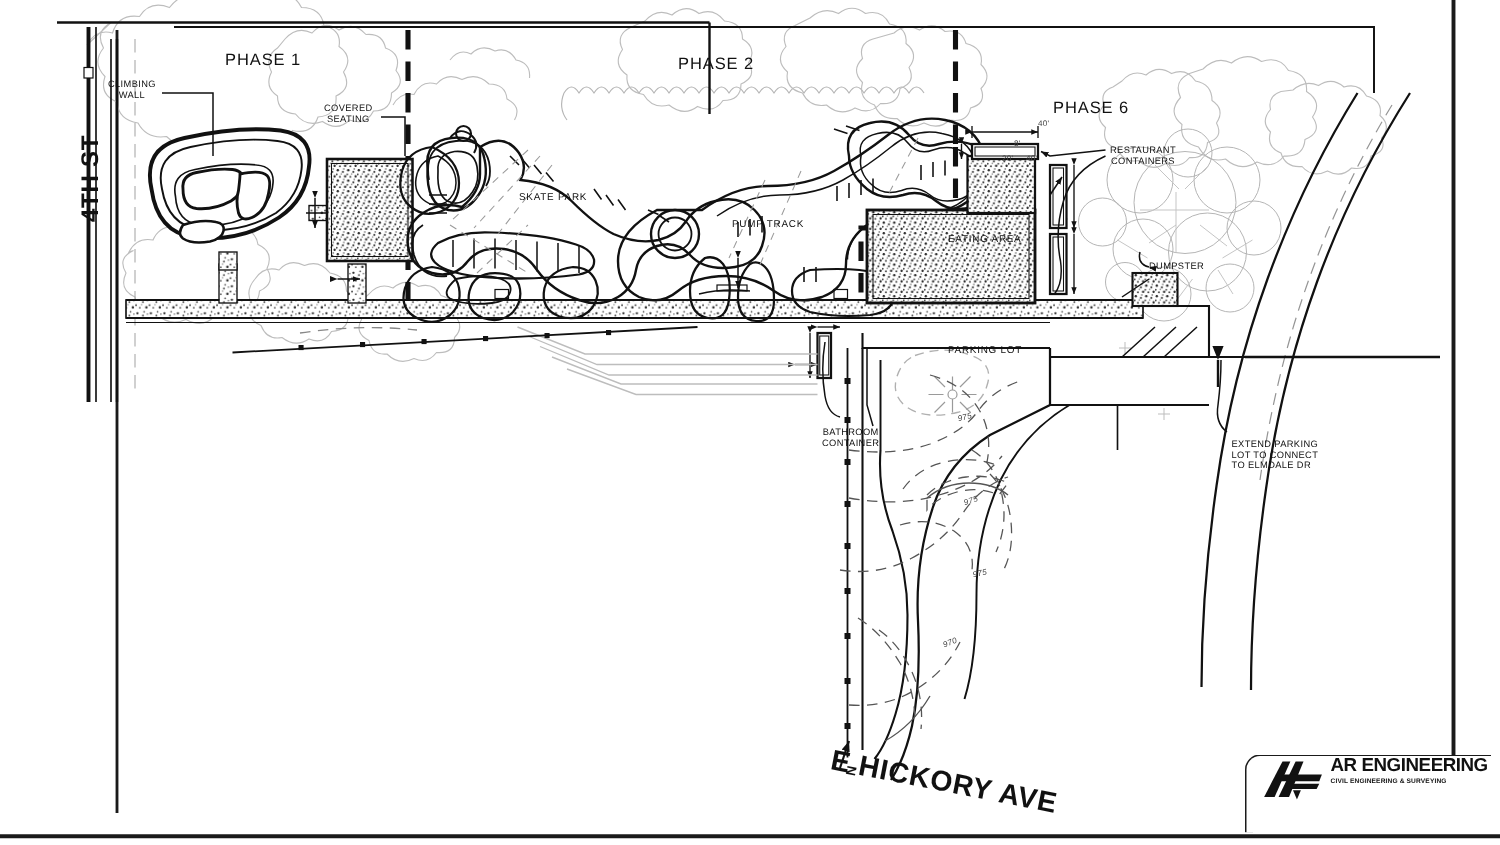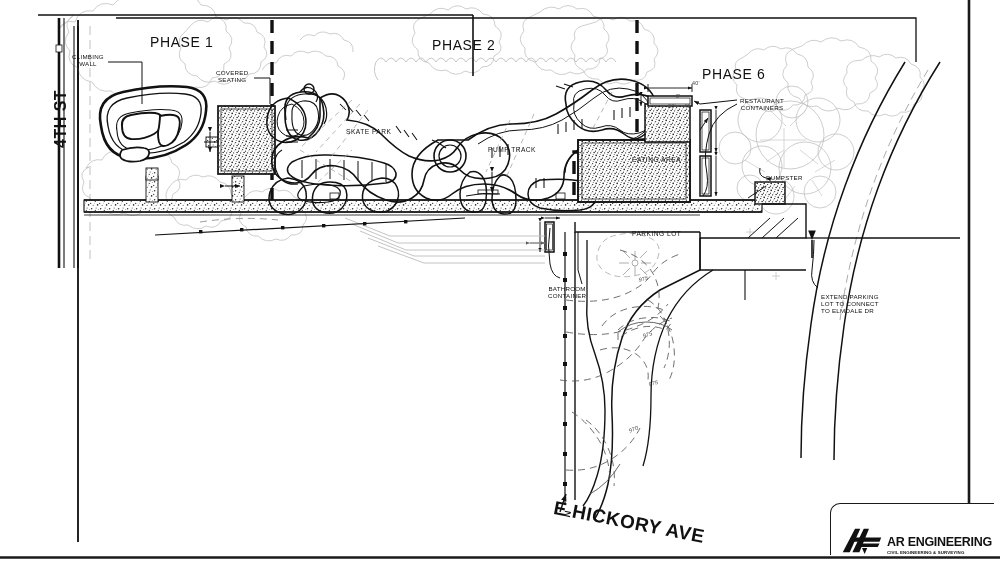--- a/index.html
+++ b/index.html
@@ -14,21 +14,21 @@
 
   
   .lbl{
     position:absolute;
     font-family:"Liberation Sans", sans-serif;
     color:#111;
     white-space:pre;
     line-height:1.15;
     letter-spacing:.2px;
   }
-  .lbl.phase{font-size:14px;font-weight:400;letter-spacing:.6px;}
+  .lbl.phase{font-size:11px;font-weight:400;letter-spacing:.6px;}
   .lbl.callout{font-size:6.2px;font-weight:400;letter-spacing:.25px;text-align:center;}
   .lbl.area{font-size:6.6px;font-weight:400;letter-spacing:.5px;}
   .lbl.street-v{
     font-size:16px;font-weight:bold;letter-spacing:.5px;
     transform-origin:0 0;transform:rotate(-90deg);
   }
   .lbl.street-d{
     font-size:19px;font-weight:bold;letter-spacing:.5px;
     transform-origin:0 0;transform:rotate(11deg);
   }
@@ -37,21 +37,21 @@
   }
   .lbl.contour{font-size:5.4px;font-style:italic;color:#444;}
 
   
   #logo{
     position:absolute;right:6px;bottom:8px;
     width:164px;height:52px;
     background:#fff;
     border:1.6px solid #1a1a1a;border-right:none;border-bottom:none;
     border-top-left-radius:10px;
-    display:flex;align-items:flex-end;gap:4px;
+    display:flex;align-items:flex-start;gap:4px;
     padding-left:10px;box-sizing:border-box;
   }
   #logo .mark{width:42px;height:30px;flex:0 0 auto;}
   #logo .txt{display:flex;flex-direction:column;justify-content:center;}
   #logo .t1{font-size:12.5px;font-weight:bold;letter-spacing:-.3px;line-height:1;}
   #logo .t2{font-size:4.4px;font-weight:bold;letter-spacing:.1px;line-height:1.2;margin-top:1px;}
 </style>
 </head>
 <body>
 
@@ -441,21 +441,21 @@
       <path d="M748 238 L770 218 M762 238 L784 218 M776 238 L798 218"></path>
     </g>
 
   </svg>
 
   <div class="lbl street-v" style="left:52px;top:148px;">4TH ST</div>
   <div class="lbl street-d" style="left:556px;top:497px;">E HICKORY AVE</div>
   <div class="lbl northmark" style="left:562px;top:516px;">N</div>
 
   <div class="lbl phase" style="left:150px;top:34px;">PHASE 1</div>
-  <div class="lbl phase" style="left:432px;top:37px;text-align:center;">PHASE 2</div>
+  <div class="lbl phase" style="left:452px;top:37px;text-align:center;">PHASE 2</div>
   <div class="lbl phase" style="left:702px;top:66px;">PHASE 6</div>
 
   <div class="lbl callout" style="left:72px;top:53px;">CLIMBING
 WALL</div>
   <div class="lbl callout" style="left:216px;top:69px;">COVERED
 SEATING</div>
   <div class="lbl callout" style="left:740px;top:97px;">RESTAURANT
 CONTAINERS</div>
   <div class="lbl callout" style="left:766px;top:174px;">DUMPSTER</div>
   <div class="lbl callout" style="left:548px;top:285px;">BATHROOM

